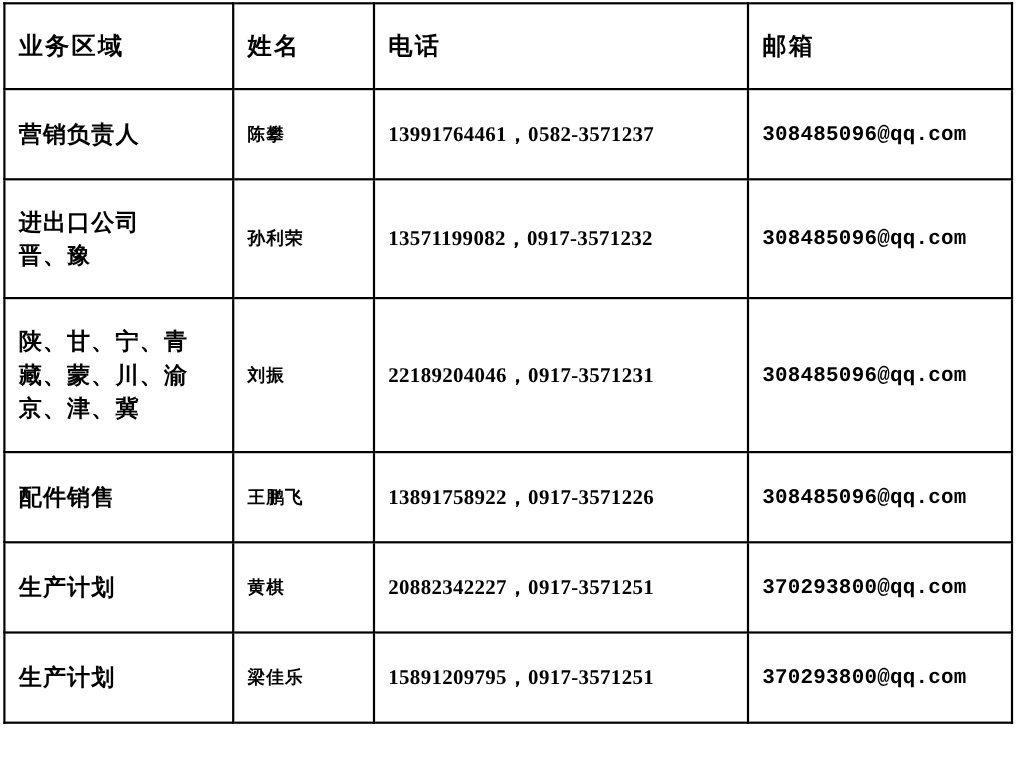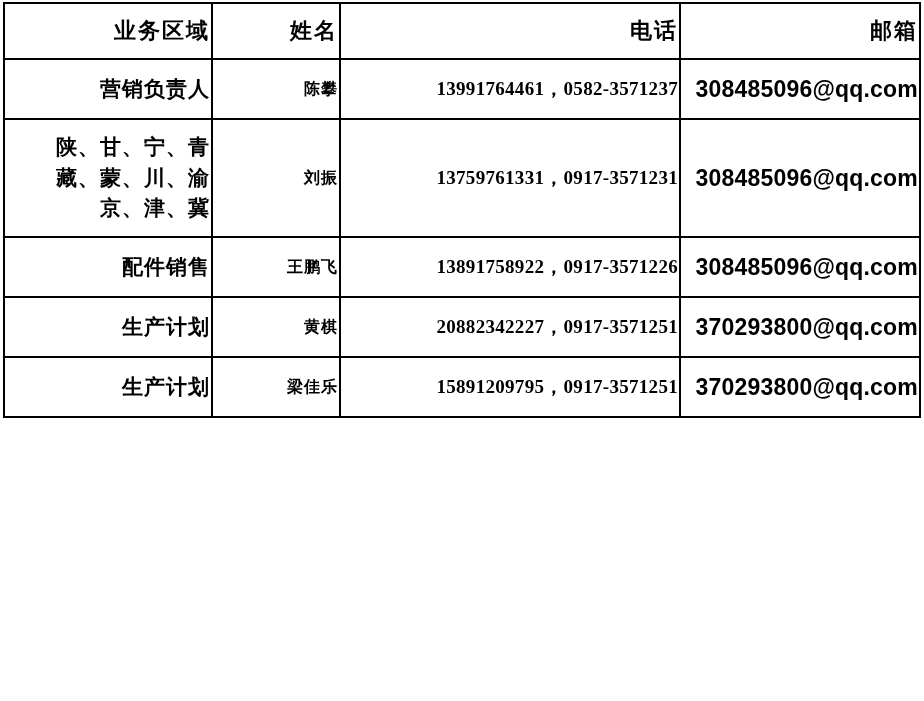--- a/index.html
+++ b/index.html
@@ -22,23 +22,23 @@
   }
   table.contact-table {
     border-collapse: collapse;
     table-layout: fixed;
     width: 916px;
     margin: 0 auto;
   }
   table.contact-table td,
   table.contact-table th {
     border: 2px solid #000000;
-    text-align: right;
+    text-align: left;
     vertical-align: middle;
-    padding: 1px;
+    padding: 12px;
     font-weight: bold;
   }
   col.c-area   { width: 208px; }
   col.c-name   { width: 128px; }
   col.c-phone  { width: 340px; }
   col.c-email  { width: 240px; }
 
   .head-cell {
     height: 52px;
     font-size: 22px;
@@ -56,22 +56,22 @@
     font-size: 16px;
     letter-spacing: 1px;
   }
   .cell-phone {
     font-size: 19px;
     font-family: "Liberation Serif", "DejaVu Serif", serif;
     letter-spacing: 0.3px;
     white-space: nowrap;
   }
   .cell-email {
-    font-size: 23px;
-    font-family: Liberation Sans, sans-serif;
+    font-size: 19px;
+    font-family: Liberation Mono, monospace;
     letter-spacing: 0.2px;
     white-space: nowrap;
   }
   .area-lines {
     display: block;
   }
   .area-lines .ln {
     display: block;
     white-space: nowrap;
   }
@@ -107,30 +107,41 @@
       <tr class="r-1">
         <td class="cell-area">
           <span class="area-lines">
             <span class="ln">营销负责人</span>
           </span>
         </td>
         <td class="cell-name">陈攀</td>
         <td class="cell-phone">13991764461，0582-3571237</td>
         <td class="cell-email">308485096@qq.com</td>
       </tr>
+      <tr class="r-3">
+        <td class="cell-area">
+          <span class="area-lines">
+            <span class="ln">进出口公司</span>
+            <span class="ln">晋、豫</span>
+          </span>
+        </td>
+        <td class="cell-name">孙利荣</td>
+        <td class="cell-phone">13571199082，0917-3571232</td>
+        <td class="cell-email">308485096@qq.com</td>
+      </tr>
       <tr class="r-4">
         <td class="cell-area">
           <span class="area-lines">
             <span class="ln">陕、甘、宁、青</span>
             <span class="ln">藏、蒙、川、渝</span>
             <span class="ln">京、津、冀</span>
           </span>
         </td>
         <td class="cell-name">刘振</td>
-        <td class="cell-phone">13759761331，0917-3571231</td>
+        <td class="cell-phone">22189204046，0917-3571231</td>
         <td class="cell-email">308485096@qq.com</td>
       </tr>
       <tr class="r-6">
         <td class="cell-area">
           <span class="area-lines">
             <span class="ln">配件销售</span>
           </span>
         </td>
         <td class="cell-name">王鹏飞</td>
         <td class="cell-phone">13891758922，0917-3571226</td>

